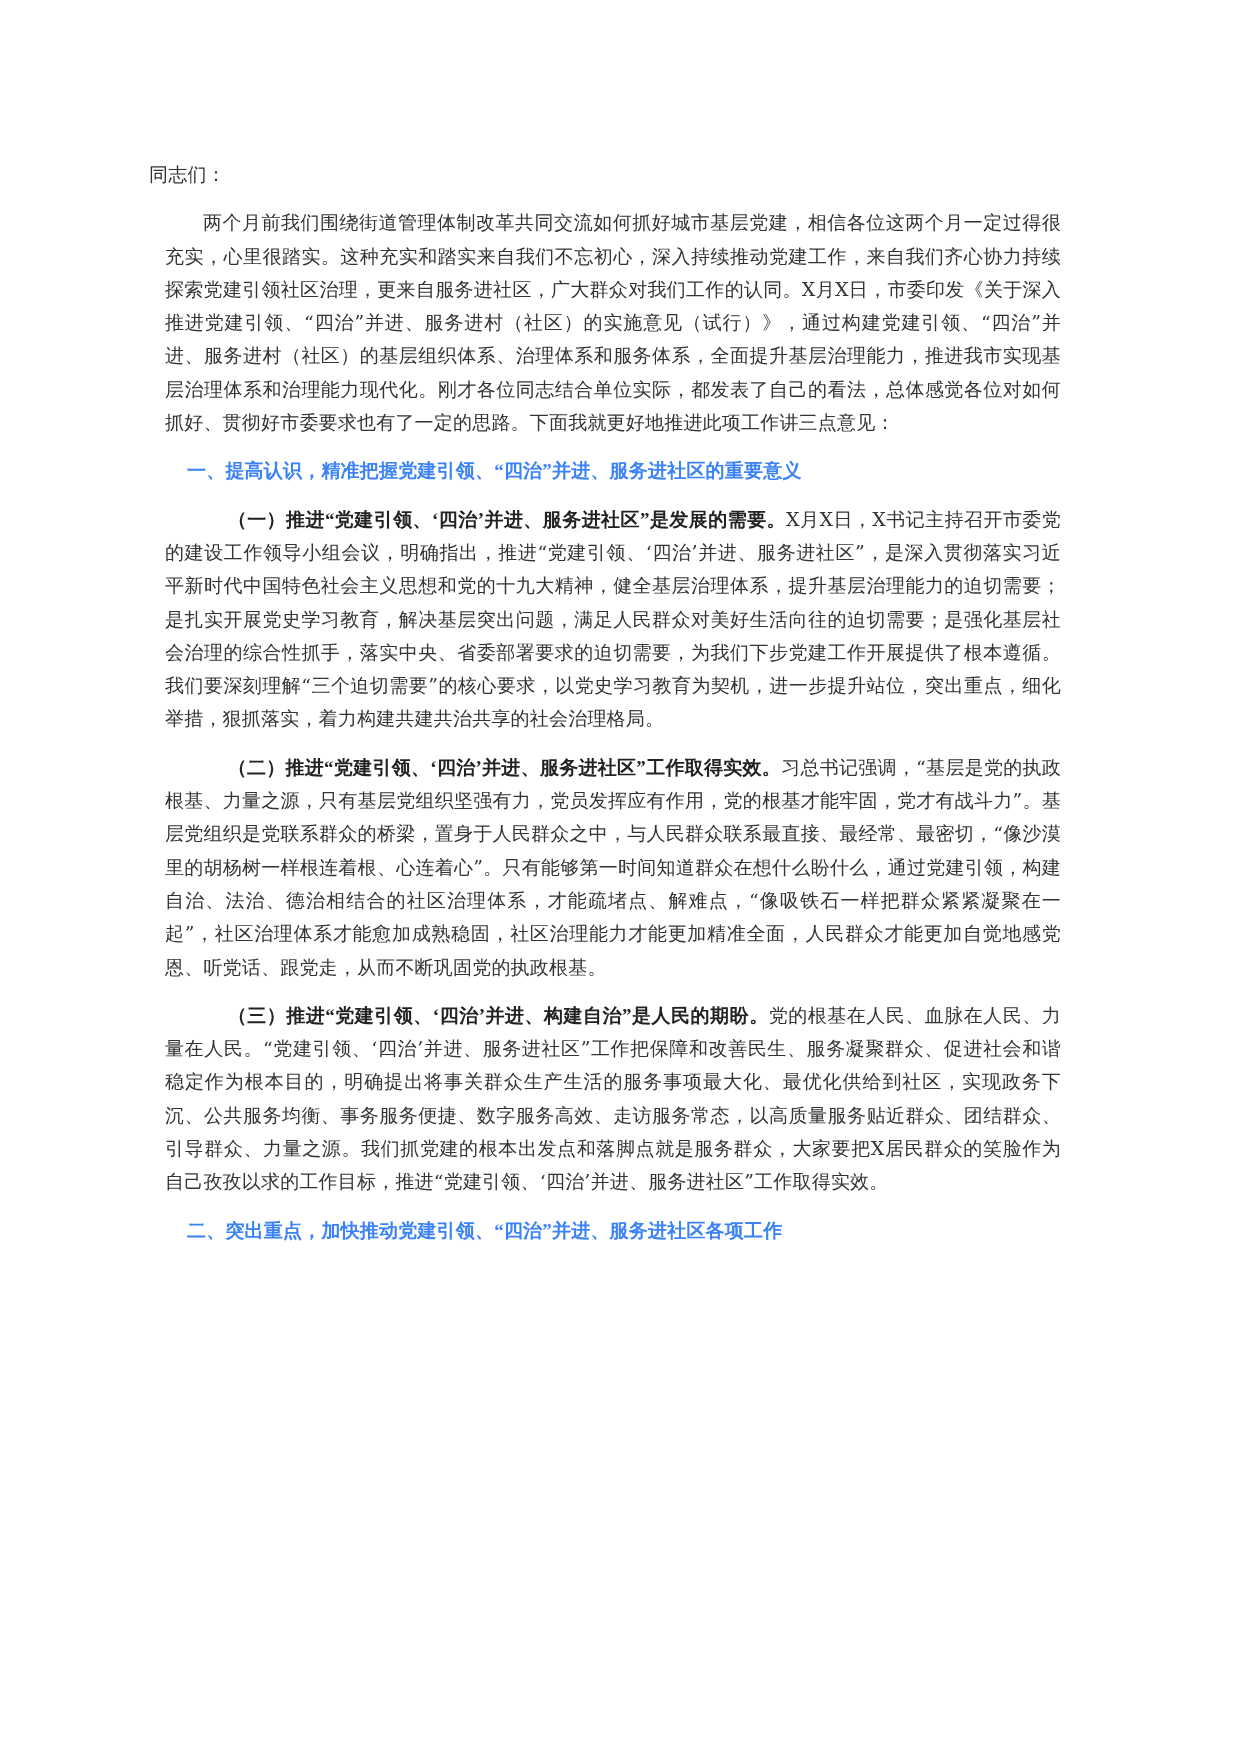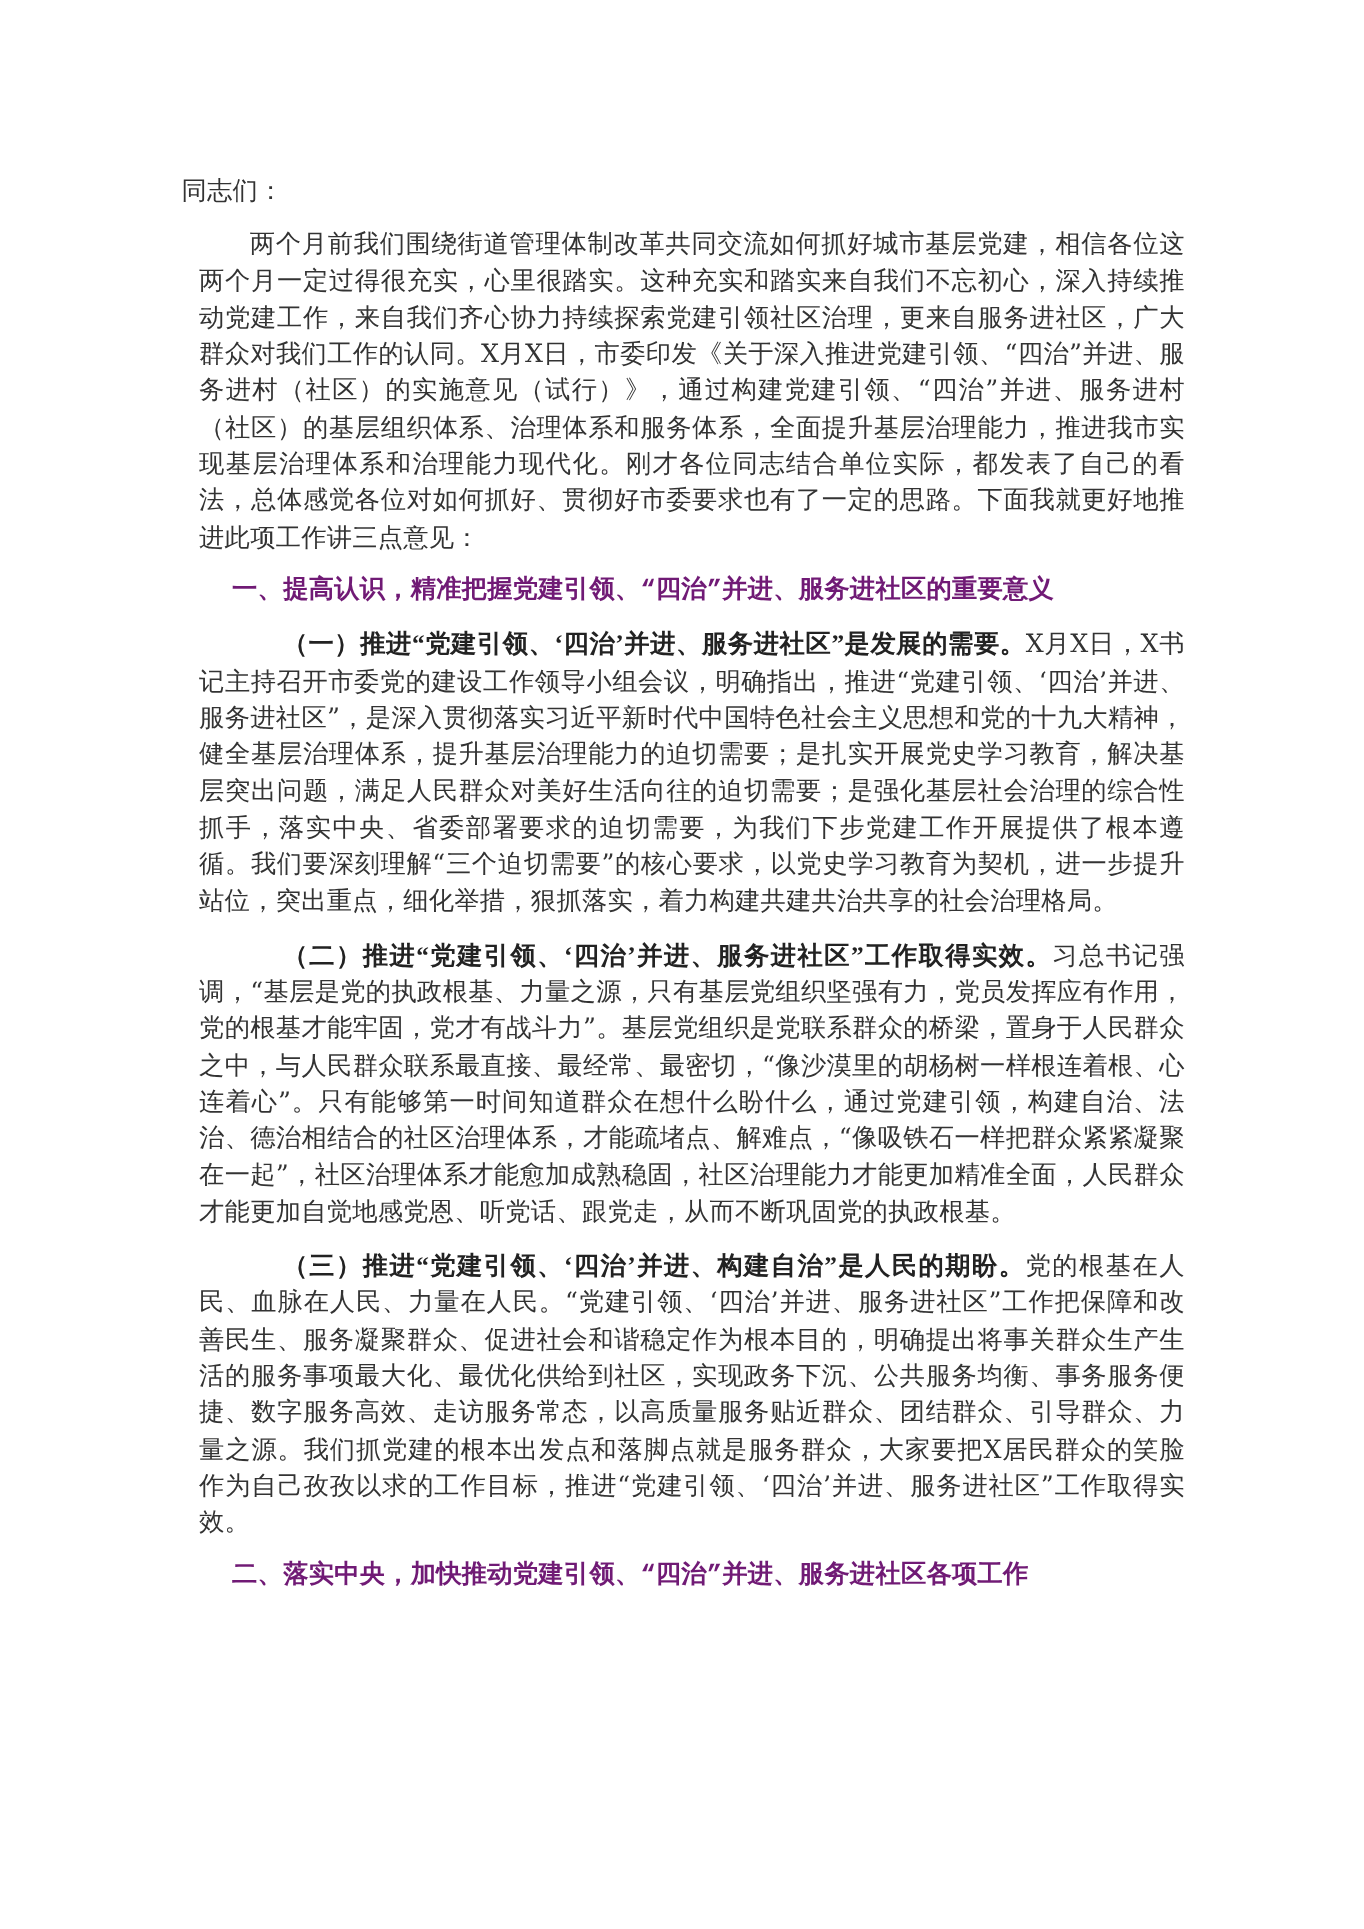--- a/index.html
+++ b/index.html
@@ -8,44 +8,44 @@
       background: #ffffff;
     }
     body {
       width: 1240px;
       height: 1754px;
       position: relative;
       overflow: hidden;
     }
     .page {
       position: absolute;
-      left: 165px;
+      left: 149px;
       top: 158px;
       width: 912px;
       font-family: "DejaVu Serif", "Liberation Serif", serif;
       color: #333333;
-      font-size: 23px;
+      font-size: 19px;
       line-height: 33.3px;
       letter-spacing: 0.2px;
     }
     .salutation {
       margin: 0 0 15px 0;
     }
     p {
       margin: 0 0 15px 16px;
       text-indent: 2em;
       text-align: justify;
       word-break: break-all;
     }
     .h1 {
       font-weight: bold;
-      font-family: Liberation Mono, monospace;
+      font-family: Liberation Serif, serif;
       margin: 0 0 15px 0;
       text-indent: 2em;
-      color: #701a75;
+      color: #3b82f6;
     }
     .lead {
       font-weight: bold;
       font-family: Liberation Serif, serif;
       color: #222222;
     }
     .lead-para {
       text-indent: 3.3em;
     }
   </style>
@@ -58,14 +58,14 @@
   <p>两个月前我们围绕街道管理体制改革共同交流如何抓好城市基层党建，相信各位这两个月一定过得很充实，心里很踏实。这种充实和踏实来自我们不忘初心，深入持续推动党建工作，来自我们齐心协力持续探索党建引领社区治理，更来自服务进社区，广大群众对我们工作的认同。X月X日，市委印发《关于深入推进党建引领、“四治”并进、服务进村（社区）的实施意见（试行）》，通过构建党建引领、“四治”并进、服务进村（社区）的基层组织体系、治理体系和服务体系，全面提升基层治理能力，推进我市实现基层治理体系和治理能力现代化。刚才各位同志结合单位实际，都发表了自己的看法，总体感觉各位对如何抓好、贯彻好市委要求也有了一定的思路。下面我就更好地推进此项工作讲三点意见：</p>
 
   <div class="h1">一、提高认识，精准把握党建引领、“四治”并进、服务进社区的重要意义</div>
 
   <p class="lead-para"><span class="lead">（一）推进“党建引领、‘四治’并进、服务进社区”是发展的需要。</span><span>X月X日，X书记主持召开市委党的建设工作领导小组会议，明确指出，推进“党建引领、‘四治’并进、服务进社区”，是深入贯彻落实习近平新时代中国特色社会主义思想和党的十九大精神，健全基层治理体系，提升基层治理能力的迫切需要；是扎实开展党史学习教育，解决基层突出问题，满足人民群众对美好生活向往的迫切需要；是强化基层社会治理的综合性抓手，落实中央、省委部署要求的迫切需要，为我们下步党建工作开展提供了根本遵循。我们要深刻理解“三个迫切需要”的核心要求，以党史学习教育为契机，进一步提升站位，突出重点，细化举措，狠抓落实，着力构建共建共治共享的社会治理格局。</span></p>
 
   <p class="lead-para"><span class="lead">（二）推进“党建引领、‘四治’并进、服务进社区”工作取得实效。</span><span>习总书记强调，“基层是党的执政根基、力量之源，只有基层党组织坚强有力，党员发挥应有作用，党的根基才能牢固，党才有战斗力”。基层党组织是党联系群众的桥梁，置身于人民群众之中，与人民群众联系最直接、最经常、最密切，“像沙漠里的胡杨树一样根连着根、心连着心”。只有能够第一时间知道群众在想什么盼什么，通过党建引领，构建自治、法治、德治相结合的社区治理体系，才能疏堵点、解难点，“像吸铁石一样把群众紧紧凝聚在一起”，社区治理体系才能愈加成熟稳固，社区治理能力才能更加精准全面，人民群众才能更加自觉地感党恩、听党话、跟党走，从而不断巩固党的执政根基。</span></p>
 
   <p class="lead-para"><span class="lead">（三）推进“党建引领、‘四治’并进、构建自治”是人民的期盼。</span><span>党的根基在人民、血脉在人民、力量在人民。“党建引领、‘四治’并进、服务进社区”工作把保障和改善民生、服务凝聚群众、促进社会和谐稳定作为根本目的，明确提出将事关群众生产生活的服务事项最大化、最优化供给到社区，实现政务下沉、公共服务均衡、事务服务便捷、数字服务高效、走访服务常态，以高质量服务贴近群众、团结群众、引导群众、力量之源。我们抓党建的根本出发点和落脚点就是服务群众，大家要把X居民群众的笑脸作为自己孜孜以求的工作目标，推进“党建引领、‘四治’并进、服务进社区”工作取得实效。</span></p>
 
-  <div class="h1">二、落实中央，加快推动党建引领、“四治”并进、服务进社区各项工作</div>
+  <div class="h1">二、突出重点，加快推动党建引领、“四治”并进、服务进社区各项工作</div>
 </div>
 
 </body></html>

